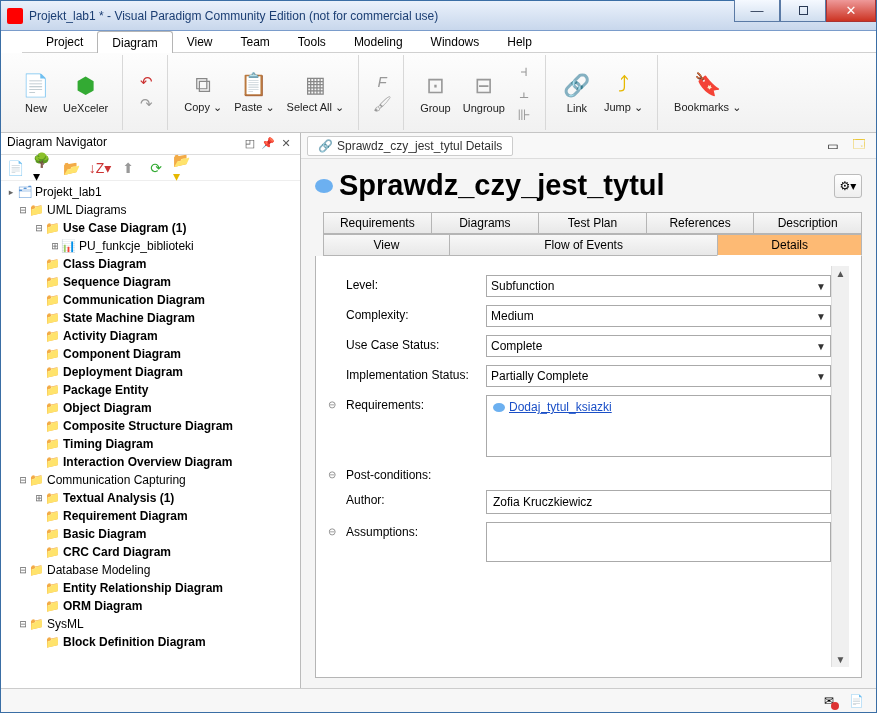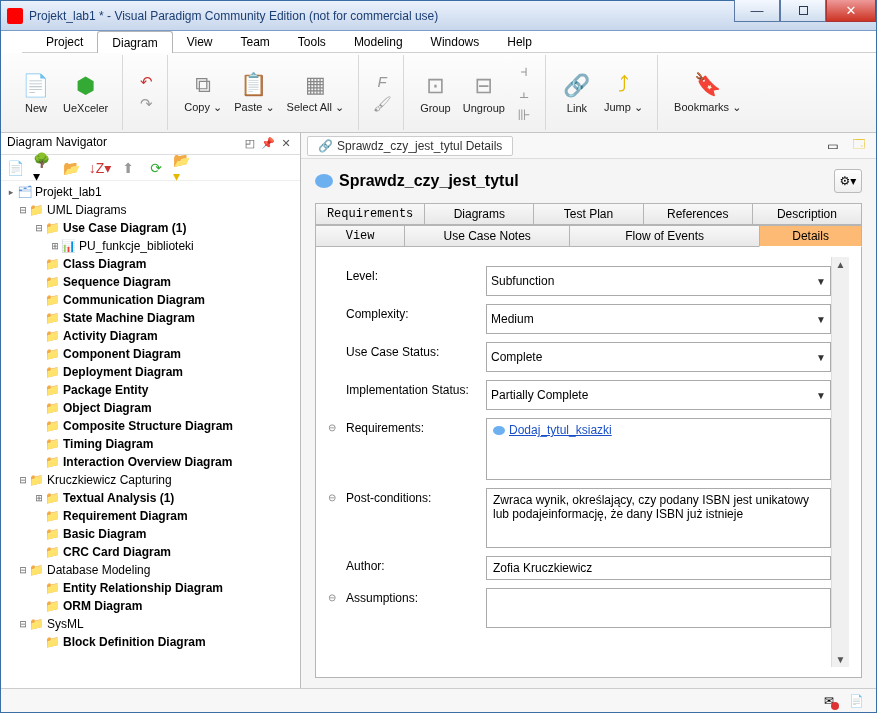--- a/index.html
+++ b/index.html
@@ -56,41 +56,41 @@
 
 .content { flex: 1; display: flex; flex-direction: column; background: #f5f5f5; min-width: 0; }
 .breadcrumb { height: 26px; display: flex; align-items: center; padding: 0 6px; border-bottom: 1px solid #ddd; background: #f8f8f8; }
 .bc-item { display: flex; align-items: center; padding: 2px 10px; border: 1px solid #ccc; border-radius: 2px; background: #fff; font-size: 12px; color: #333; }
 .bc-spacer { flex: 1; }
 .bc-btn { width: 22px; height: 20px; margin-left: 4px; display: flex; align-items: center; justify-content: center; }
 
 .content-body { flex: 1; padding: 10px 14px; display: flex; flex-direction: column; min-height: 0; }
 .heading-row { display: flex; align-items: center; margin-bottom: 10px; }
 .uc-icon { width: 18px; height: 14px; background: #6cb0f0; border-radius: 50%; margin-right: 6px; }
-.heading { font-size: 16px; font-weight: bold; color: #000; }
+.heading { font-size: 29px; font-weight: bold; color: #000; }
 .gear { margin-left: auto; width: 28px; height: 24px; border: 1px solid #bbb; border-radius: 3px; background: linear-gradient(#fff,#eee); display: flex; align-items: center; justify-content: center; }
 
 
 .tabs { display: flex; flex-wrap: wrap; }
 .tab { border: 1px solid #b5b5b5; background: linear-gradient(#f8f8f8,#e8e8e8); padding: 3px 0; text-align: center; cursor: default; }
 .tab.row1 { flex: 1; }
 .tab.row2 { flex: 1; }
 .tab.active { background: #fdba74; border-bottom-color: #fff; font-weight: normal; }
 .tab-row { display: flex; width: 100%; }
 .tab-row .tab { margin-left: -1px; }
-.tab-row .tab:first-child { margin-left: 0; font-family: Liberation Mono, monospace; }
+.tab-row .tab:first-child { margin-left: 8px; }
 
 
 .form-area { flex: 1; border: 1px solid #b5b5b5; border-top: none; background: #fff; padding: 10px 12px 10px 30px; overflow: hidden; display: flex; }
 .form-inner { flex: 1; margin-top: 9px; }
 .form-row { display: flex; align-items: flex-start; margin-bottom: 8px; }
 .form-row .lbl { width: 140px; padding-top: 3px; position: relative; }
 .form-row .lbl .collapse { position: absolute; left: -18px; top: 4px; font-size: 10px; color: #888; }
 .form-row .ctrl { flex: 1; }
-.select { width: 100%; border: 1px solid #aaa; background: #fff; padding: 2px 4px; height: 30px; display: flex; align-items: center; justify-content: space-between; }
+.select { width: 100%; border: 1px solid #aaa; background: #fff; padding: 2px 4px; height: 22px; display: flex; align-items: center; justify-content: space-between; }
 .select .arrow { font-size: 10px; color: #333; }
 .textbox { width: 100%; border: 1px solid #aaa; background: #fff; padding: 4px 6px; min-height: 22px; }
 .textbox.tall { min-height: 62px; }
 .textbox.taller { min-height: 60px; }
 .link-item { color: #1a4fc7; text-decoration: underline; display: inline-flex; align-items: center; gap: 4px; }
 .link-item .uc-small { width: 12px; height: 9px; background: #6cb0f0; border-radius: 50%; display: inline-block; }
 .btn-row { display: flex; gap: 8px; margin-top: 4px; }
 .form-btn { border: 1px solid #999; background: linear-gradient(#fff,#e8e8e8); padding: 3px 12px; border-radius: 2px; cursor: default; }
 
 .vscroll { width: 18px; background: #f0f0f0; border-left: 1px solid #ddd; display: flex; flex-direction: column; align-items: center; padding: 2px 0; }
@@ -297,21 +297,21 @@
               <span class="label">Timing Diagram</span>
             </div>
             <div class="tree-item d2 bold">
               <span class="toggle"></span>
               <span class="folder folder-yellow">📁</span>
               <span class="label">Interaction Overview Diagram</span>
             </div>
             <div class="tree-item d1">
               <span class="toggle">⊟</span>
               <span class="folder folder-yellow">📁</span>
-              <span class="label">Kruczkiewicz Capturing</span>
+              <span class="label">Communication Capturing</span>
             </div>
             <div class="tree-item d2 bold">
               <span class="toggle">⊞</span>
               <span class="folder folder-yellow">📁</span>
               <span class="label">Textual Analysis (1)</span>
             </div>
             <div class="tree-item d2 bold">
               <span class="toggle"></span>
               <span class="folder folder-yellow">📁</span>
               <span class="label">Requirement Diagram</span>
@@ -378,21 +378,20 @@
         <div class="tabs">
           <div class="tab-row">
             <div class="tab row1">Requirements</div>
             <div class="tab row1">Diagrams</div>
             <div class="tab row1">Test Plan</div>
             <div class="tab row1">References</div>
             <div class="tab row1">Description</div>
           </div>
           <div class="tab-row">
             <div class="tab row2" style="flex:0.7">View</div>
-            <div class="tab row2" style="flex:1.3">Use Case Notes</div>
             <div class="tab row2" style="flex:1.5">Flow of Events</div>
             <div class="tab row2 active" style="flex:0.8">Details</div>
           </div>
         </div>
 
         <div class="form-area">
           <div class="form-inner">
 
             <div class="form-row">
               <div class="lbl">Level:</div>
@@ -447,23 +446,20 @@
                   </span>
                 </div>
               </div>
             </div>
 
             <div class="form-row">
               <div class="lbl">
                 <span class="collapse">⊖</span>
                 <span>Post-conditions:</span>
               </div>
-              <div class="ctrl">
-                <div class="textbox taller">Zwraca wynik, określający, czy podany ISBN jest unikatowy lub podajeinformację, że dany ISBN już istnieje</div>
-              </div>
             </div>
 
             <div class="form-row">
               <div class="lbl">Author:</div>
               <div class="ctrl">
                 <div class="textbox">Zofia Kruczkiewicz</div>
               </div>
             </div>
 
             <div class="form-row">

